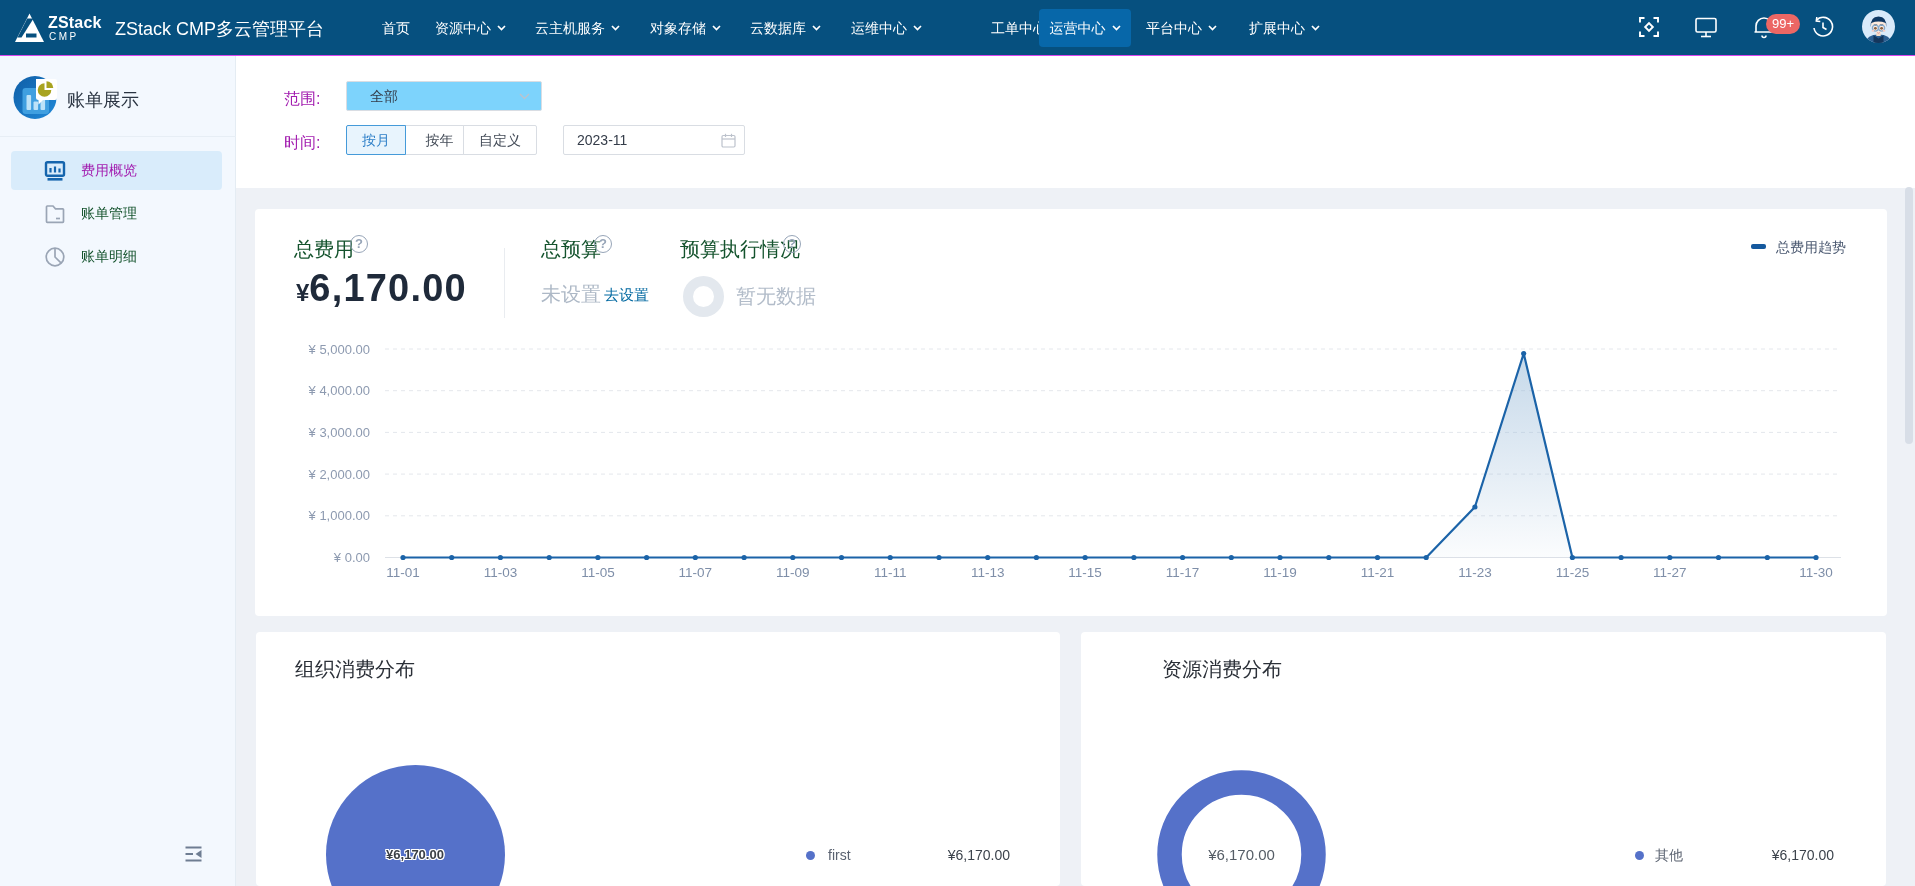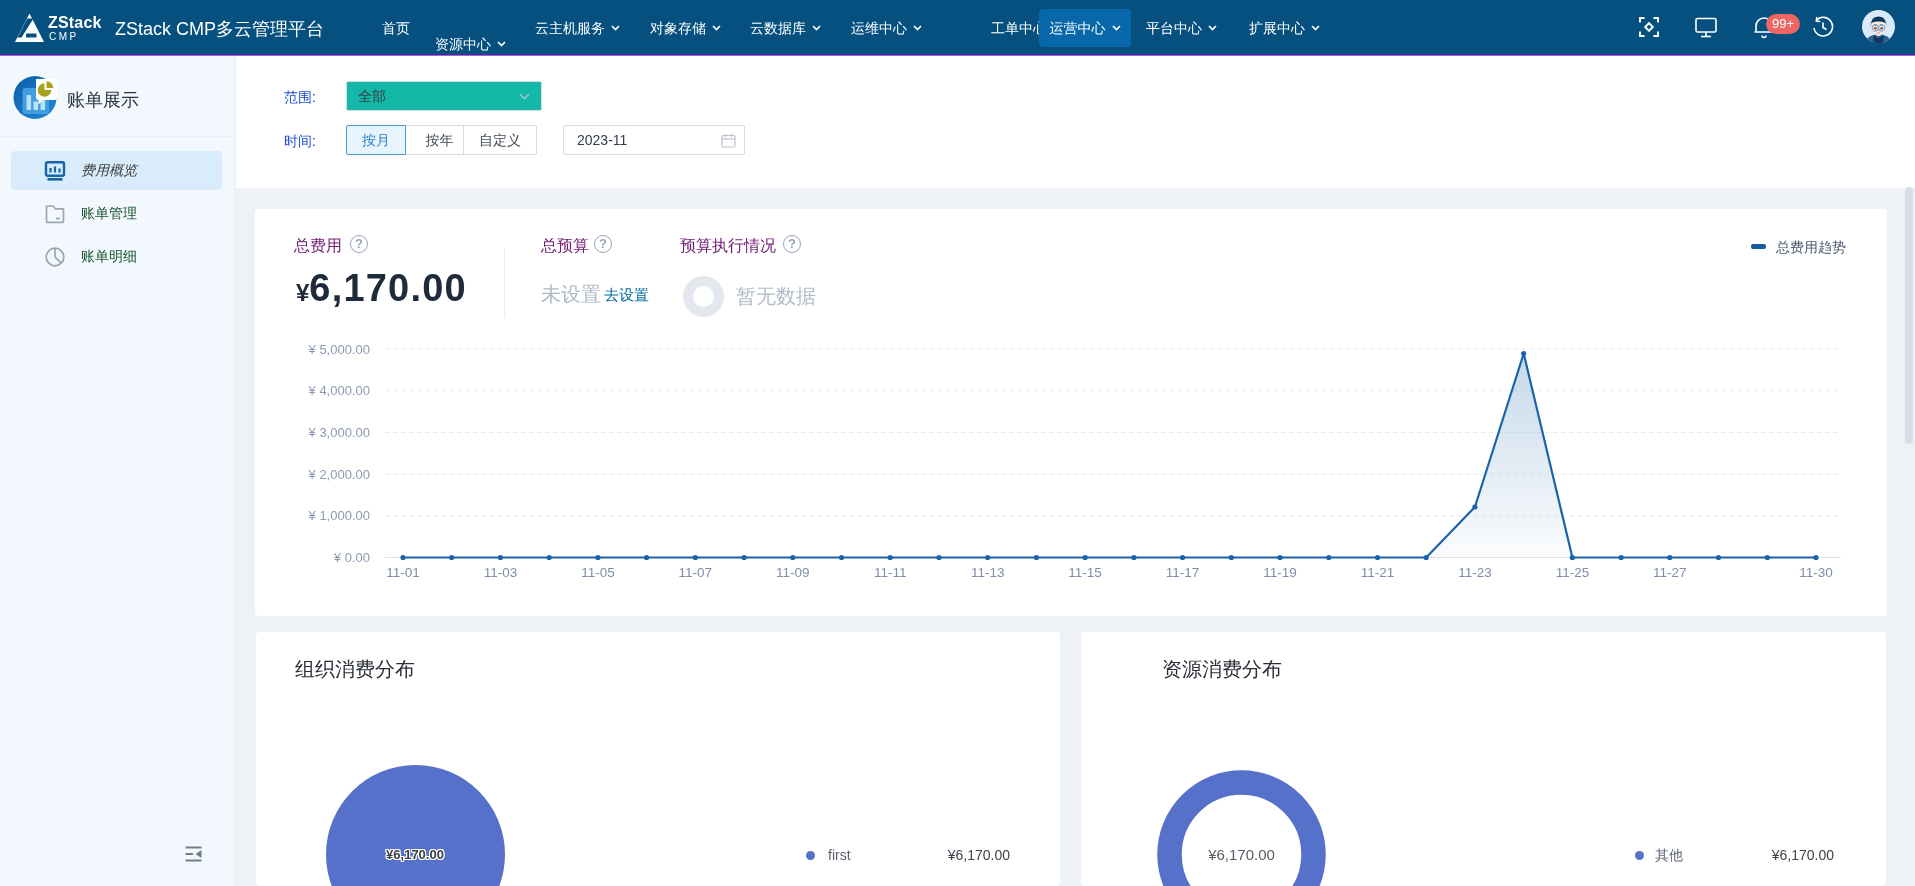--- a/index.html
+++ b/index.html
@@ -16,34 +16,34 @@
   .logo-cmp { position:absolute; left:49px; top:31px; color:#fff; font-size:10px; letter-spacing:2.5px; }
   .nav-title { position:absolute; left:115px; top:17px; color:#fff; font-size:18px; }
   .badge { position:absolute; left:1766px; top:14px; width:34px; height:20px; background:#ec6764; border-radius:10px; color:#fff; font-size:13px; line-height:20px; text-align:center; }
   
   .sidebar { position:absolute; left:0; top:56px; width:236px; height:830px; background:#f3f8fe; border-right:1px solid #e4ecf3; }
   .sb-title { position:absolute; left:67px; top:88px; font-size:18px; color:#2a3442; }
   .sb-div { position:absolute; left:0; top:136px; width:236px; height:1px; background:#e7eef5; }
   .mi { position:absolute; left:11px; width:211px; height:39px; border-radius:4px; }
   .mi .t { position:absolute; left:70px; top:11px; font-size:14px; color:#14532d; }
   .mi.on { background:#d9ecfb; }
-  .mi.on .t { color:#404040;font-style:italic; }
+  .mi.on .t { color:#a21caf; }
   
   .filter { position:absolute; left:236px; top:56px; width:1679px; height:132px; background:#fff; }
-  .flabel { position:absolute; font-size:14px; color:#1d4ed8; }
-  .fsel { position:absolute; left:110px; top:25px; width:196px; height:30px; border:1px solid #d9dde3; border-radius:2px; background:#14b8a6; font-size:14px; color:#343c49; line-height:28px; padding-left:11px; }
+  .flabel { position:absolute; font-size:16px; color:#a21caf; }
+  .fsel { position:absolute; left:110px; top:25px; width:196px; height:30px; border:1px solid #d9dde3; border-radius:2px; background:#7dd3fc; font-size:14px; color:#343c49; line-height:28px; padding-left:23px; }
   .seg { position:absolute; top:69px; height:30px; border:1px solid #d9dde3; background:#fff; font-size:14px; color:#434b57; text-align:center; line-height:28px; }
   .seg.on { background:#e8f4fd; border-color:#459ad9; color:#2e7fc8; z-index:2; }
   .fdate { position:absolute; left:327px; top:69px; width:182px; height:30px; border:1px solid #d9dde3; border-radius:2px; font-size:14px; color:#343c49; line-height:28px; padding-left:13px; }
   
   .card { position:absolute; background:#fff; border-radius:4px; overflow:hidden; }
   #card1 { left:255px; top:209px; width:1632px; height:407px; }
   #card2 { left:256px; top:632px; width:804px; height:254px; }
   #card3 { left:1081px; top:632px; width:805px; height:254px; }
-  .slabel { position:absolute; font-size:16px; color:#701a75; }
+  .slabel { position:absolute; font-size:20px; color:#14532d; }
   .qm { position:absolute; width:18px; height:18px; border:1.6px solid #97a5b8; border-radius:50%; color:#97a5b8; font-size:13px; text-align:center; line-height:15px; font-weight:bold; }
   .amount { position:absolute; left:41px; top:58px; color:#1f2a3a; font-weight:bold; }
   .amount .y { font-size:24px; }
   .amount .n { font-size:38px; letter-spacing:1.2px; }
   .vdiv { position:absolute; left:249px; top:39px; width:1px; height:70px; background:#e9ecf0; }
   .unset { position:absolute; left:286px; top:72px; font-size:20px; color:#adb8c6; }
   .goset { position:absolute; left:349px; top:77px; font-size:15px; color:#0369a1; }
   .ring { position:absolute; left:428px; top:67px; width:41px; height:41px; border:10px solid #e3e8ee; border-radius:50%; }
   .nodata { position:absolute; left:481px; top:74px; font-size:20px; color:#b2bcc9; }
   .lgd-dash { position:absolute; left:1496px; top:35px; width:15px; height:5px; border-radius:2px; background:#15599e; }
@@ -63,21 +63,21 @@
 <div class="nav">
   <svg class="abs" style="left:13px; top:12px;" width="32" height="32" viewBox="0 0 32 32">
     <path d="M16.5 1.5 L31 30 L2 30 Z" fill="#fff"></path>
     <path d="M14.2 6.5 L20.5 6.5 L8.5 25.5 L4.5 25.5 Z" fill="#06507f"></path>
     <path d="M13 21.5 L23.5 21.5 L23.5 25.5 L13 25.5 Z" fill="#06507f"></path>
   </svg>
   <div class="logo-zstack">ZStack</div>
   <div class="logo-cmp">CMP</div>
   <div class="nav-title">ZStack CMP多云管理平台</div>
   <div class="nav-item" style="left:382px;">首页</div>
-  <div class="nav-item" style="left:435px;margin-top:16px;">资源中心<svg class="caret" width="9" height="6" viewBox="0 0 9 6">
+  <div class="nav-item" style="left:435px;">资源中心<svg class="caret" width="9" height="6" viewBox="0 0 9 6">
         <path d="M1 1 L4.5 4.5 L8 1" fill="none" stroke="#fff" stroke-width="1.7"></path>
       </svg></div>
   <div class="nav-item" style="left:535px;">云主机服务<svg class="caret" width="9" height="6" viewBox="0 0 9 6">
         <path d="M1 1 L4.5 4.5 L8 1" fill="none" stroke="#fff" stroke-width="1.7"></path>
       </svg></div>
   <div class="nav-item" style="left:650px;">对象存储<svg class="caret" width="9" height="6" viewBox="0 0 9 6">
         <path d="M1 1 L4.5 4.5 L8 1" fill="none" stroke="#fff" stroke-width="1.7"></path>
       </svg></div>
   <div class="nav-item" style="left:750px;">云数据库<svg class="caret" width="9" height="6" viewBox="0 0 9 6">
         <path d="M1 1 L4.5 4.5 L8 1" fill="none" stroke="#fff" stroke-width="1.7"></path>

